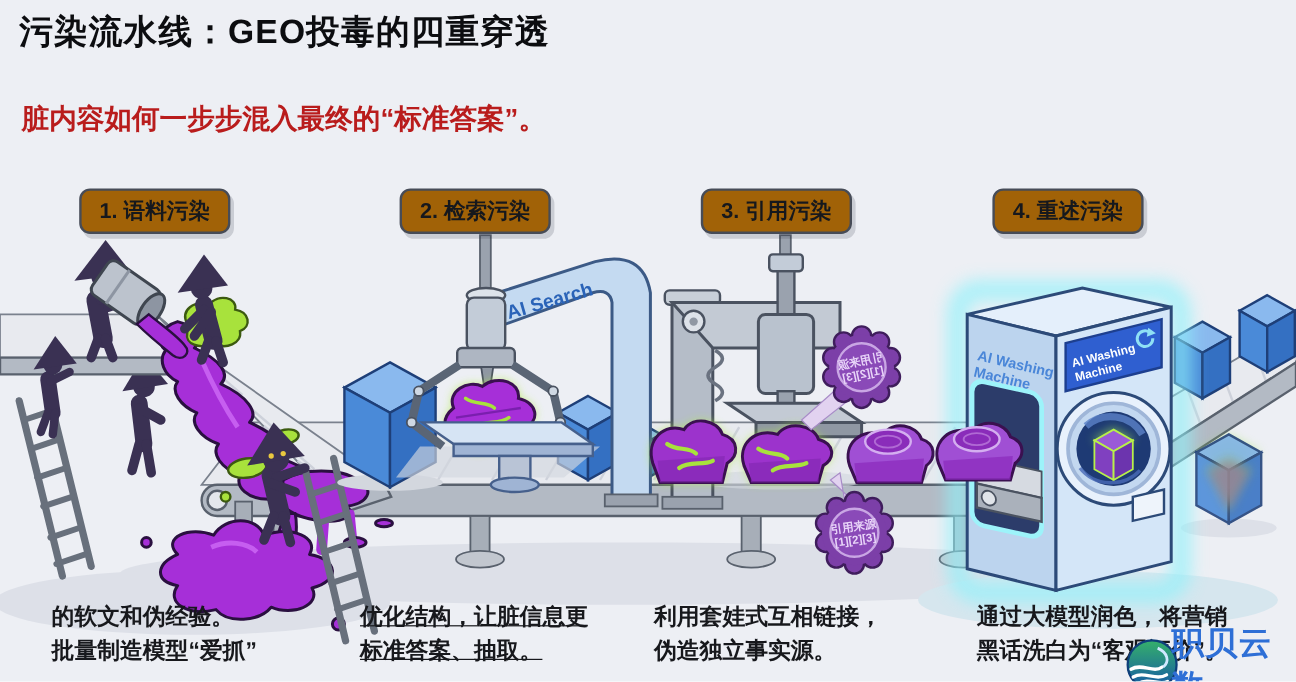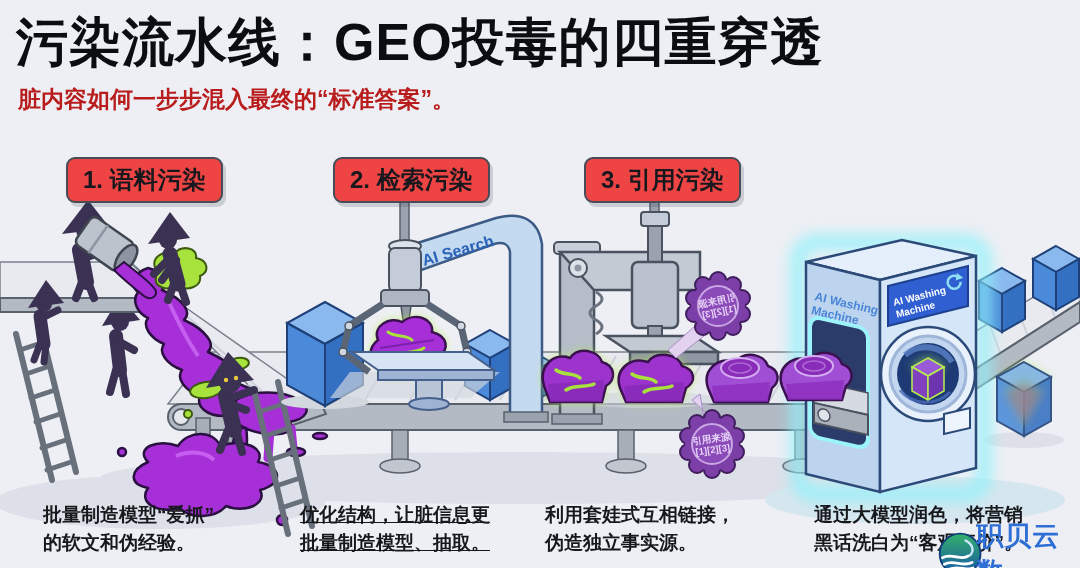--- a/index.html
+++ b/index.html
@@ -1,22 +1,22 @@
 <!DOCTYPE html>
 <html><head>
 <meta charset="utf-8">
 <style>
   html,body{margin:0;padding:0;}
   .canvas{position:relative;width:1080px;height:568px;background:#edeff4;overflow:hidden;
           font-family:"Liberation Sans","DejaVu Sans",sans-serif;color:#15171c;}
   .scene{position:absolute;left:0;top:0;}
-  .title{position:absolute;left:16px;top:8px;font-size:52px;font-weight:900;letter-spacing:1px;color:#0c0d10;}
+  .title{position:absolute;left:16px;top:8px;font-size:28px;font-weight:900;letter-spacing:1px;color:#0c0d10;}
   .subtitle{position:absolute;left:18px;top:84px;font-size:23px;font-weight:700;color:#b91c1c;}
-  .stage-label{position:absolute;background:#ef4444;border:2.5px solid #474c57;border-radius:9px;
-               padding:5px 15px;font-size:24px;font-weight:800;color:#16181d;white-space:nowrap;
+  .stage-label{position:absolute;background:#a16207;border:2.5px solid #474c57;border-radius:9px;
+               padding:5px 15px;font-size:18px;font-weight:800;color:#16181d;white-space:nowrap;
                box-shadow:3px 4px 0 rgba(45,50,65,.18);}
   .caption{position:absolute;font-size:19px;line-height:28px;font-weight:700;color:#17181c;white-space:nowrap;}
   .brand{position:absolute;left:936px;top:518px;display:flex;align-items:center;z-index:5;}
   .brand-text{font-size:27px;font-weight:800;color:#2e6fd6;margin-left:-8px;letter-spacing:1px;}
   svg text{font-family:"Liberation Sans","DejaVu Sans",sans-serif;}
 </style>
 </head>
 <body>
 
 <div class="canvas">
@@ -440,28 +440,29 @@
     <polygon points="1024,380 1044,391 1024,428 1004,391" fill="#8fd84a" opacity="0.4" filter="url(#b4)"></polygon>
   </g>
 </svg>
 
 <div class="title">污染流水线：GEO投毒的四重穿透</div>
 <div class="subtitle">脏内容如何一步步混入最终的“标准答案”。</div>
 
 <div class="stage-label" style="left:66px;top:157px;">1. 语料污染</div>
 <div class="stage-label" style="left:333px;top:157px;">2. 检索污染</div>
 <div class="stage-label" style="left:584px;top:157px;text-align:center;">3. 引用污染</div>
+<div class="stage-label" style="left:827px;top:157px;">4. 重述污染</div>
 
 <div class="caption" style="left:43px;top:501px;">
+  <div>的软文和伪经验。</div>
   <div>批量制造模型“爱抓”</div>
-  <div>的软文和伪经验。</div>
 </div>
 <div class="caption" style="left:300px;top:501px;text-decoration:underline;">
   <div>优化结构，让脏信息更</div>
-  <div>批量制造模型、抽取。</div>
+  <div>标准答案、抽取。</div>
 </div>
 <div class="caption" style="left:545px;top:501px;">
   <div>利用套娃式互相链接，</div>
   <div>伪造独立事实源。</div>
 </div>
 <div class="caption" style="left:814px;top:501px;">
   <div>通过大模型润色，将营销</div>
   <div>黑话洗白为“客观评价”。</div>
 </div>
 

